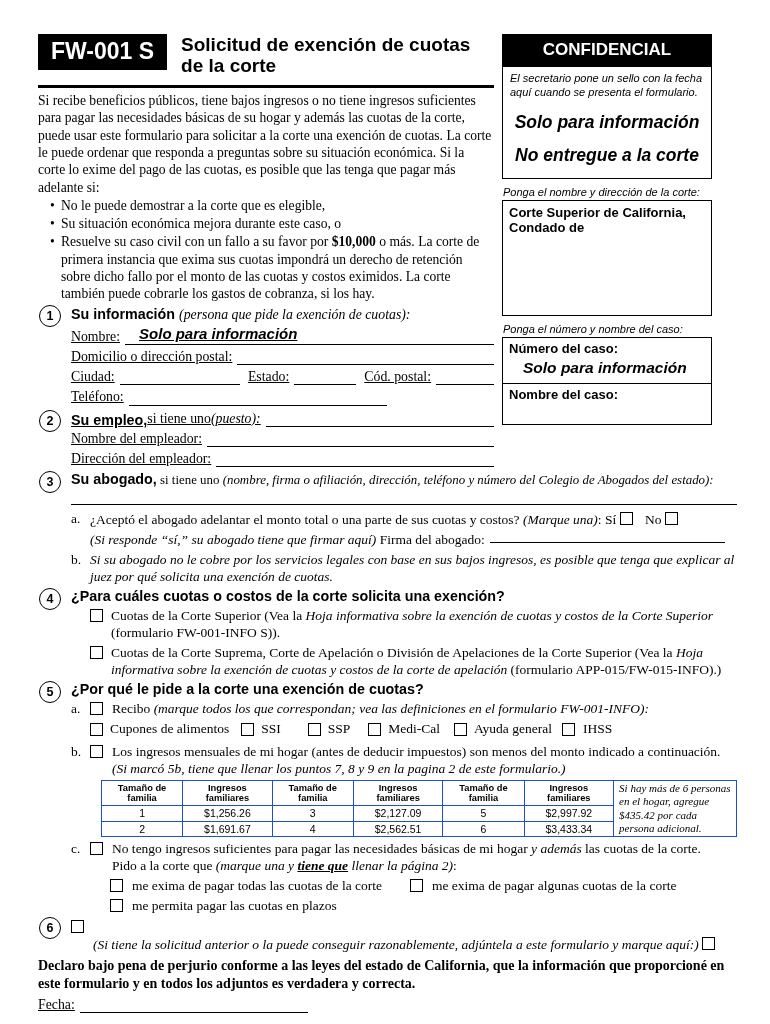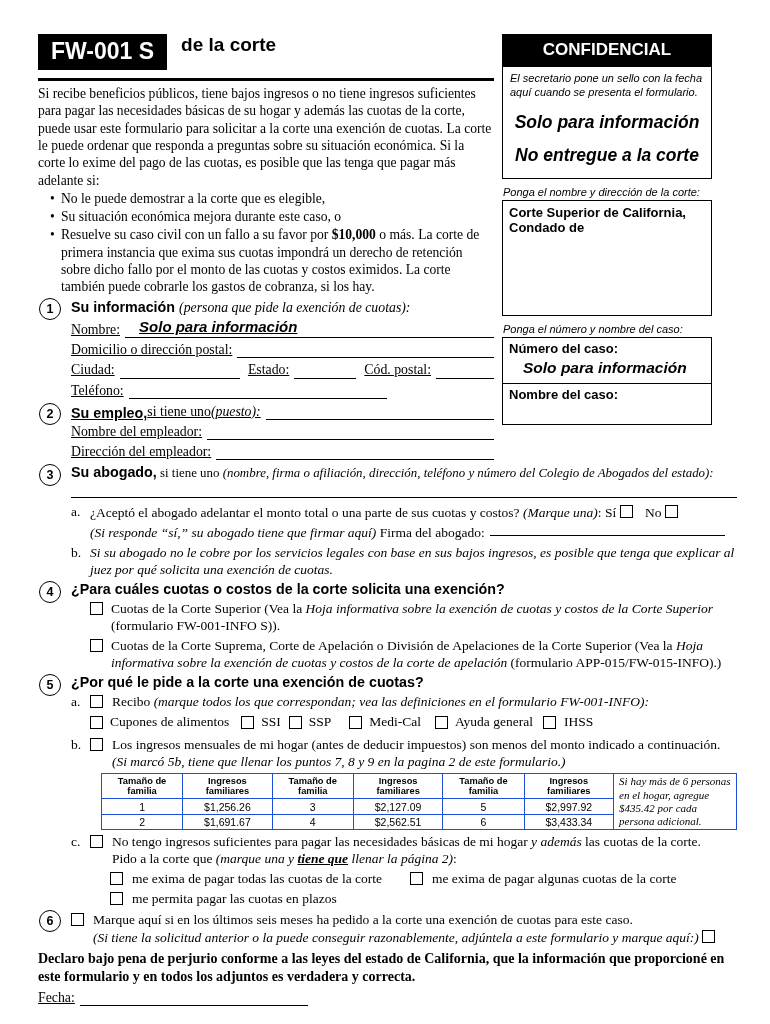--- a/index.html
+++ b/index.html
@@ -74,20 +74,21 @@
 </head>
 <body>
 
 <div class="page">
 
   <div class="top">
     <div class="left-col">
       <div class="hdr">
         <div class="fw-box">FW-001 S</div>
         <div class="form-title">
+          <div>Solicitud de exención de cuotas</div>
           <div>de la corte</div>
         </div>
       </div>
       <div class="rule2"></div>
 
       <p class="intro">Si recibe beneficios públicos, tiene bajos ingresos o no tiene ingresos suficientes para pagar las necesidades básicas de su hogar y además las cuotas de la corte, puede usar este formulario para solicitar a la corte una exención de cuotas. La corte le puede ordenar que responda a preguntas sobre su situación económica. Si la corte lo exime del pago de las cuotas, es posible que las tenga que pagar más adelante si:</p>
       <ul class="bullets">
         <li>No le puede demostrar a la corte que es elegible,</li>
         <li>Su situación económica mejora durante este caso, o</li>
         <li><span>Resuelve su caso civil con un fallo a su favor por </span><span class="b">$10,000</span><span> o más. La corte de primera instancia que exima sus cuotas impondrá un derecho de retención sobre dicho fallo por el monto de las cuotas y costos eximidos. La corte también puede cobrarle los gastos de cobranza, si los hay.</span></li>
@@ -204,21 +205,21 @@
       <div class="sub">
         <span class="sub-label">a.</span>
         <span class="cb"></span>
         <span class="opt-text"><span>Recibo </span><span class="it">(marque todos los que correspondan; vea las definiciones en el formulario FW-001-INFO):</span></span>
       </div>
       <div class="sub" style="margin-left:19px;gap:0;flex-wrap:wrap">
         <span style="display:inline-flex;align-items:center;margin-right:12px">
             <span class="cb" style="margin-right:7px"></span>
             <span>Cupones de alimentos</span>
           </span>
-        <span style="display:inline-flex;align-items:center;margin-right:8px">
+        <span style="display:inline-flex;align-items:center;margin-right:27px">
             <span class="cb" style="margin-right:7px"></span>
             <span>SSI</span>
           </span>
         <span style="display:inline-flex;align-items:center;margin-right:18px">
             <span class="cb" style="margin-right:7px"></span>
             <span>SSP</span>
           </span>
         <span style="display:inline-flex;align-items:center;margin-right:14px">
             <span class="cb" style="margin-right:7px"></span>
             <span>Medi-Cal</span>
@@ -292,21 +293,21 @@
           </span>
       </div>
     </div>
   </div>
 
   <div class="sec">
     <div class="sec-num">6</div>
     <div class="sec-body">
       <div class="sub" style="margin-top:1px">
         <span class="cb"></span>
-        <span class="opt-text"><span>Marque aquí si en los últimos seis meses ha pedido a la corte una exención de cuotas para este caso.</span><br>
+        <span class="opt-text"><br>
           <span class="it">(Si tiene la solicitud anterior o la puede conseguir razonablemente, adjúntela a este formulario y marque aquí:)</span> <span class="cb cbi"></span>
         </span>
       </div>
     </div>
   </div>
 
   <p class="decl">Declaro bajo pena de perjurio conforme a las leyes del estado de California, que la información que proporcioné en este formulario y en todos los adjuntos es verdadera y correcta.</p>
   <div class="frow" style="margin-top:3px">
       <span>Fecha:</span>
       <span class="fline w-fecha"></span>

